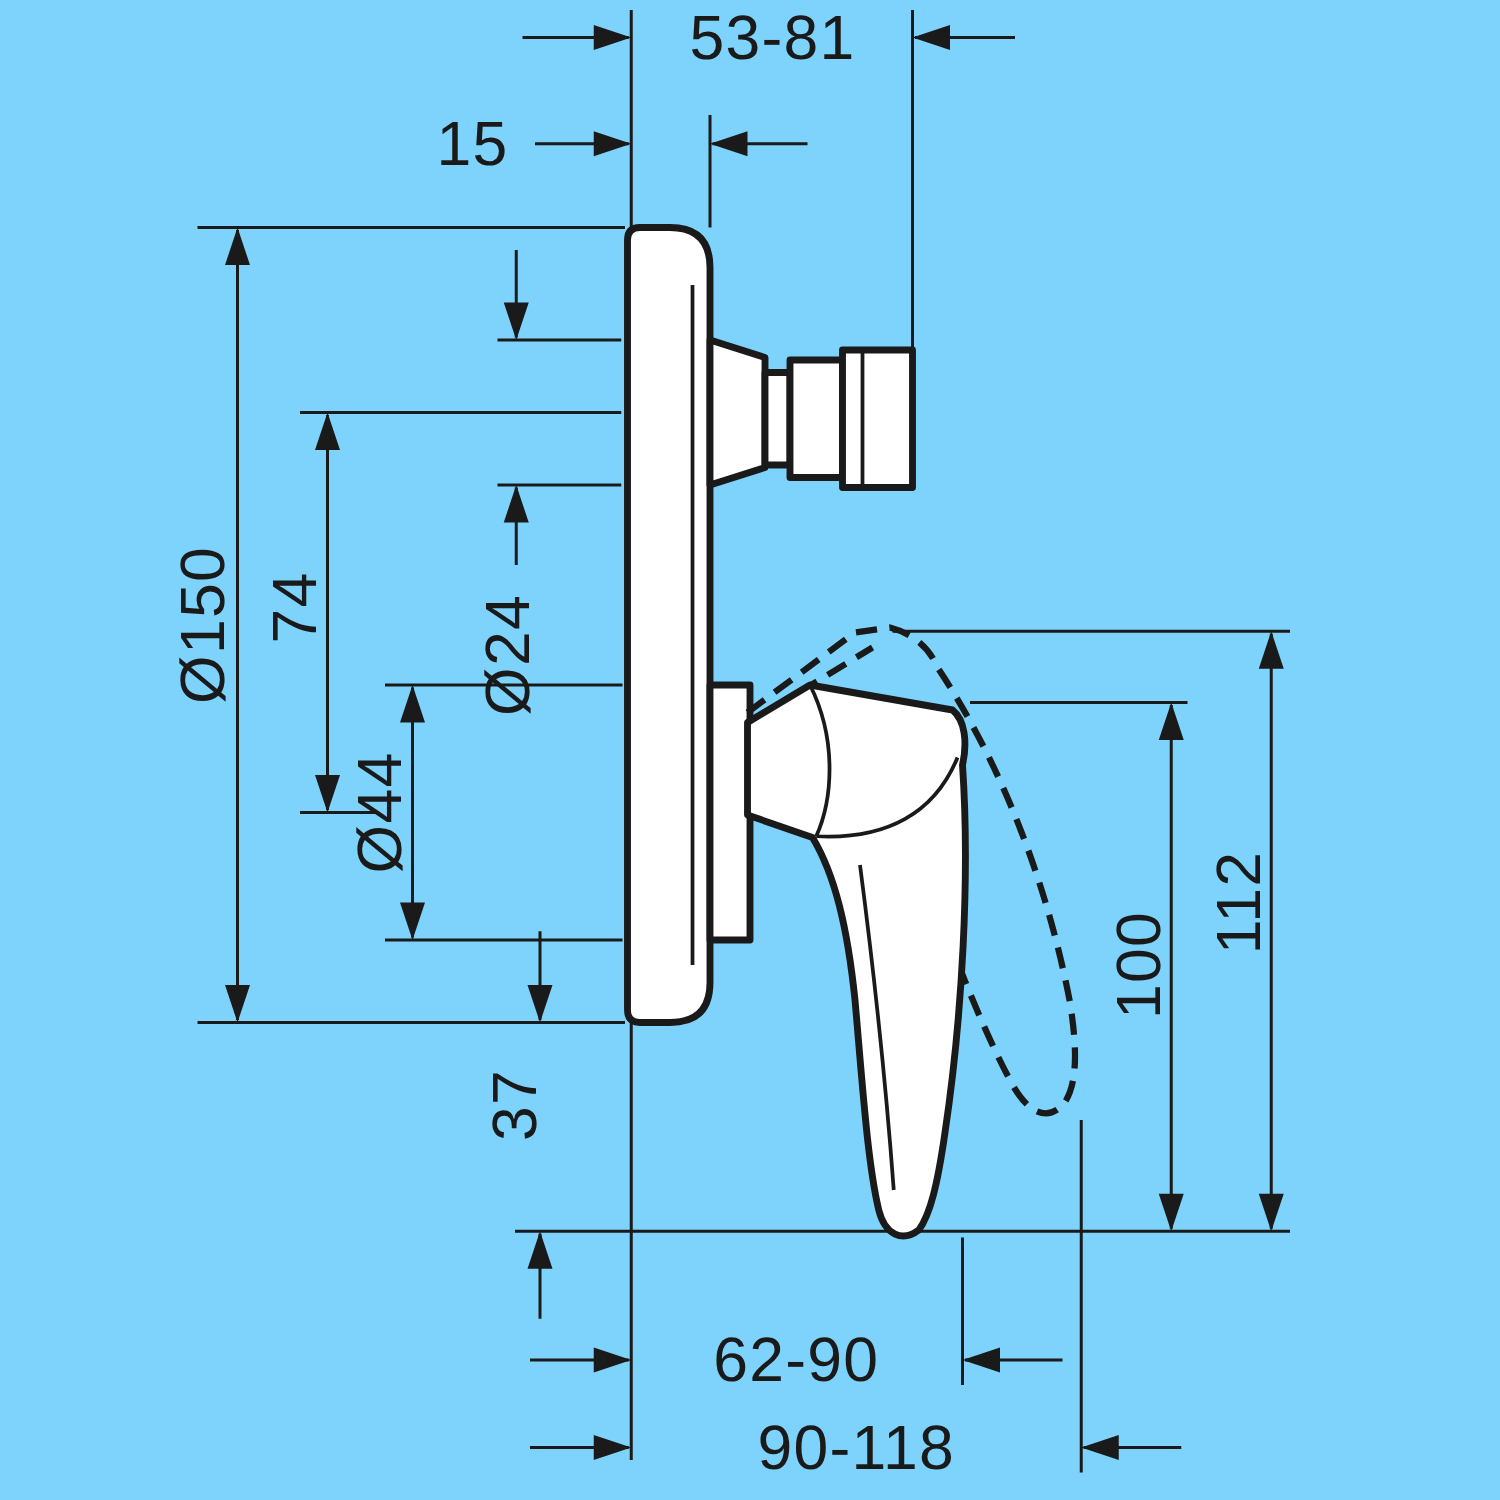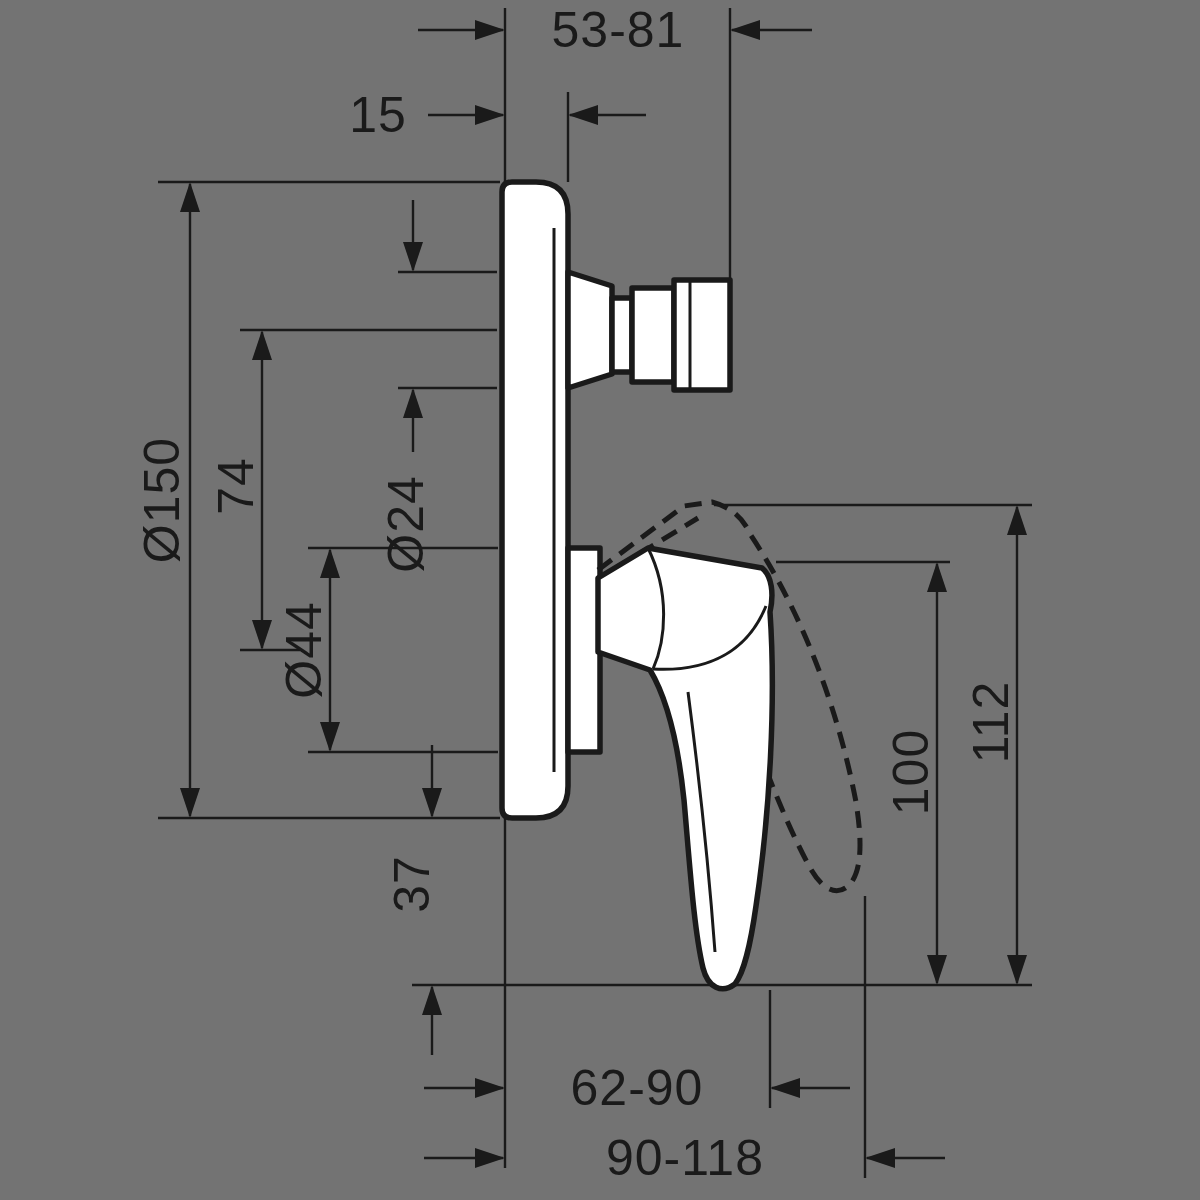--- a/index.html
+++ b/index.html
@@ -7,21 +7,21 @@
     padding: 0;
     background: #ffffff;
     width: 1200px;
     height: 1200px;
     font-family: "Liberation Sans", sans-serif;
   }
   .canvas {
     width: 1200px;
     height: 1200px;
     position: relative;
-    background: #737373;
+    background: #7dd3fc;
   }
   svg { display: block; }
   .thin {
     stroke: #1a1a1a;
     stroke-width: 2.4;
     fill: none;
     stroke-linecap: butt;
   }
   .mid {
     stroke: #1a1a1a;

